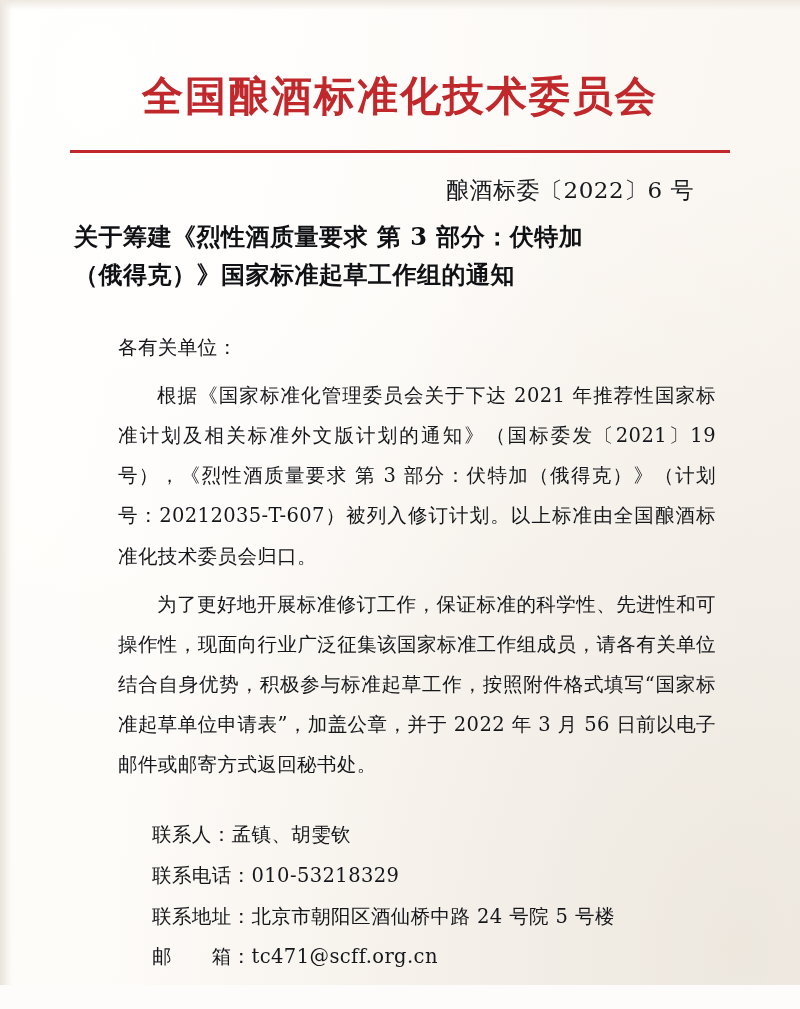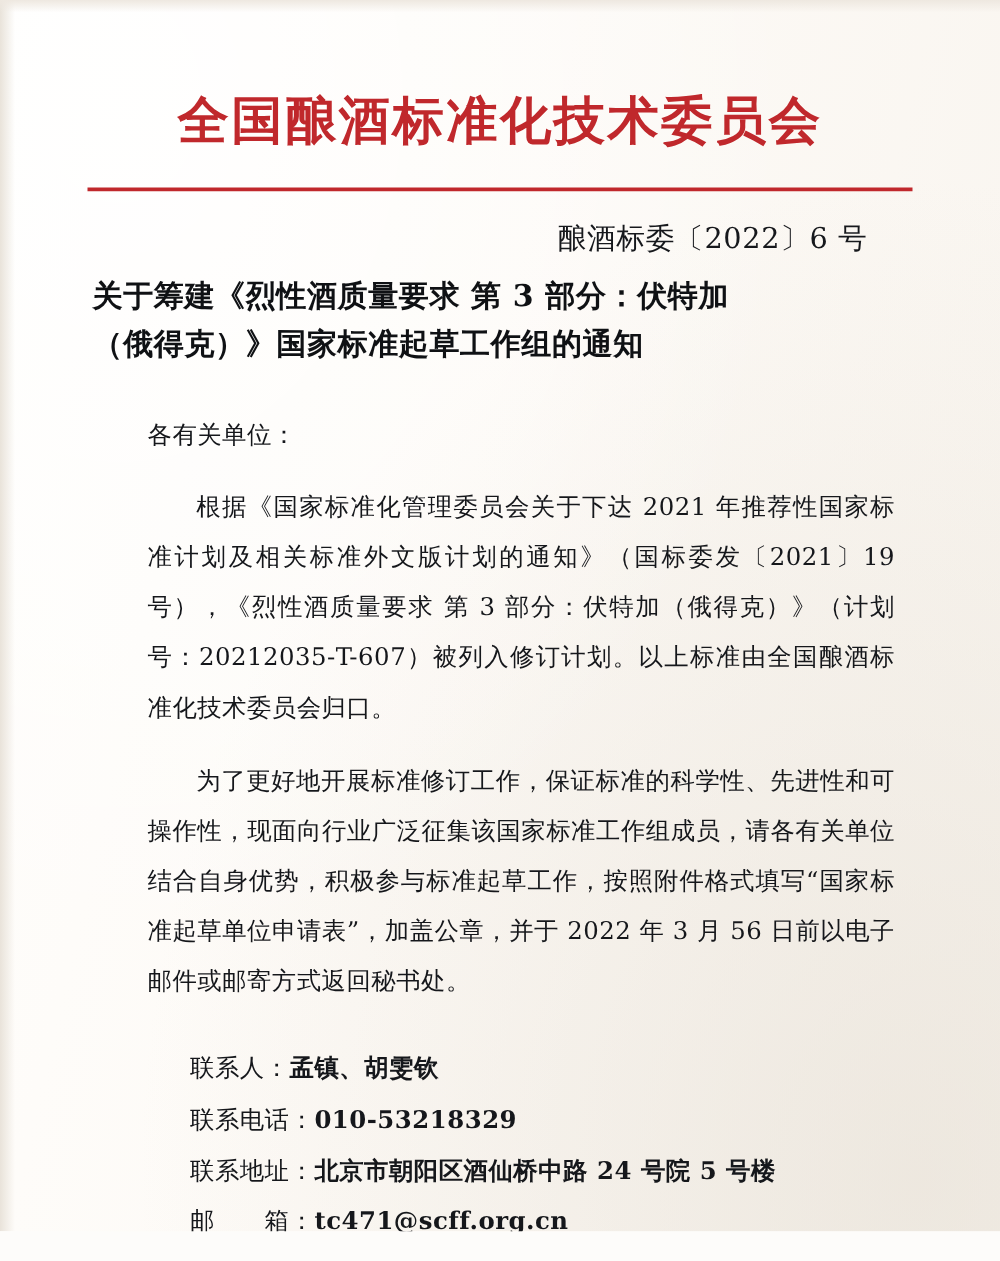--- a/index.html
+++ b/index.html
@@ -98,21 +98,21 @@
     margin-top: 34px;
     font-size: 19.5px;
     line-height: 2.06;
     color: #15171b;
     letter-spacing: 0.4px;
   }
   .salutation {
     padding-left: 60px;
   }
   .para {
-    margin-top: 18px;
+    margin-top: 8px;
     padding-left: 60px;
     text-align: justify;
     text-justify: inter-ideograph;
     padding-right: 26px;
   }
   .para.indent {
     text-indent: 2em;
   }
 
   .contact-block {
@@ -126,21 +126,21 @@
   .contact-heading {
     font-weight: bold;
   }
   .contact-row {
     white-space: nowrap;
   }
   .contact-label {
     font-weight: normal;
   }
   .contact-value {
-    font-weight: bold;
+    font-weight: normal;
   }
   .mono-ish {
     font-family: "DejaVu Serif", serif;
   }
 </style>
 </head>
 <body>
 
 <div class="page">
   <div class="edge-left"></div>

